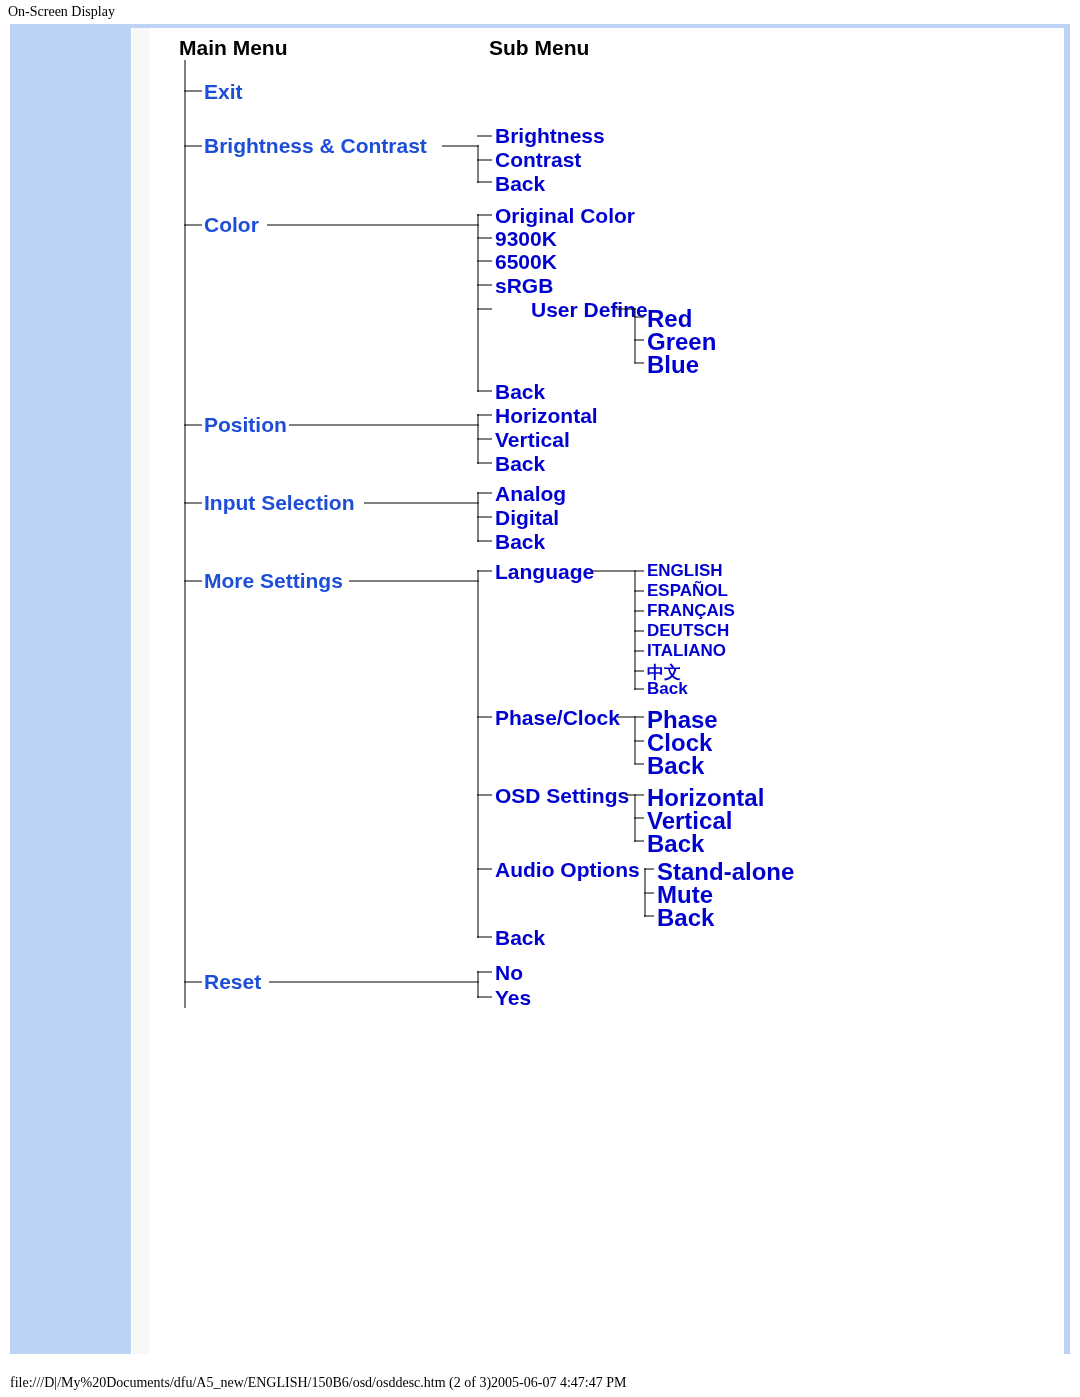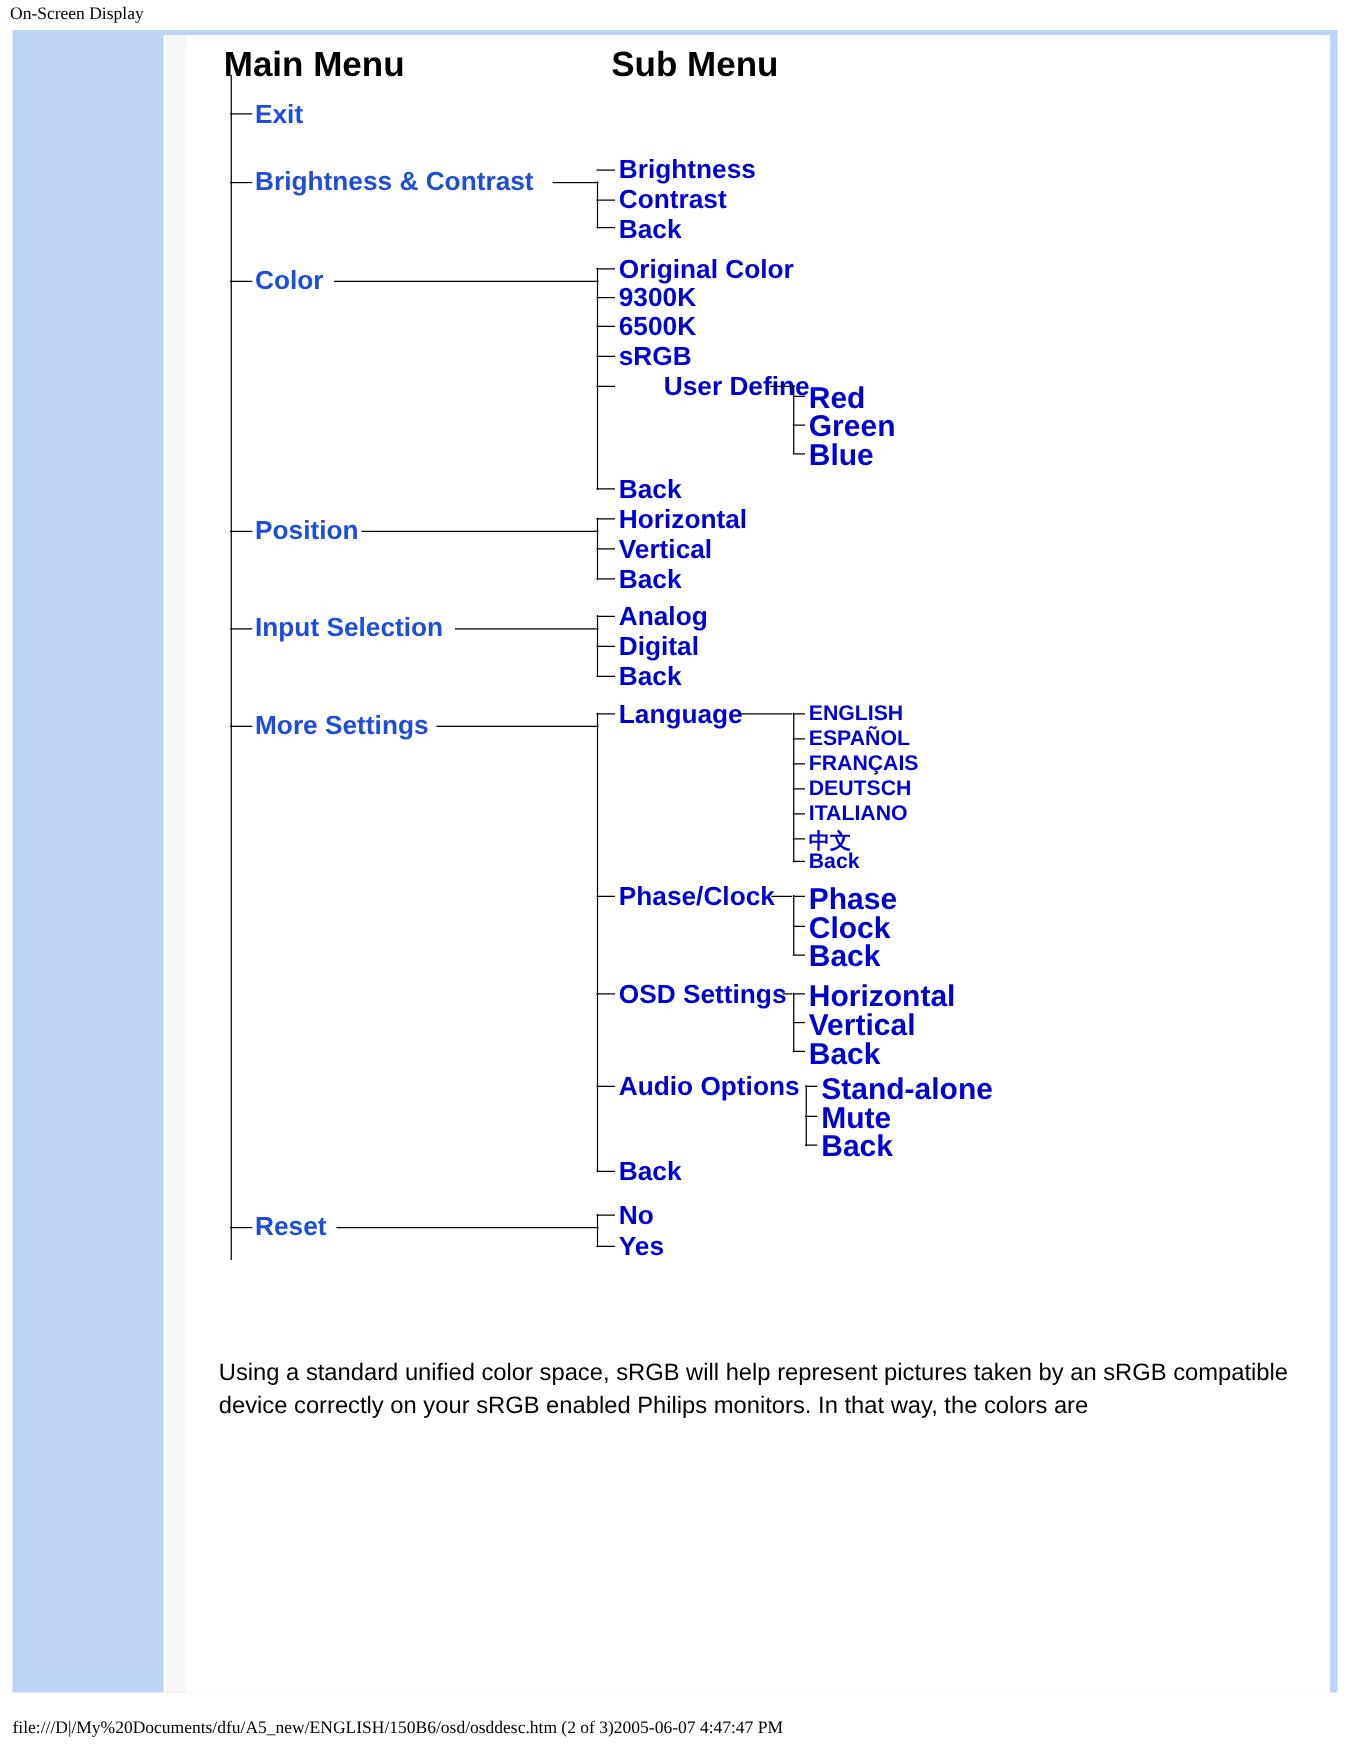--- a/index.html
+++ b/index.html
@@ -39,21 +39,21 @@
   }
   .tree-area {
     position: relative;
     height: 1040px;
   }
   .tree-area span {
     position: absolute;
     font-family: Arial, Helvetica, sans-serif;
     white-space: nowrap;
   }
-  .hdr { font-weight: bold; font-size: 28px; }
+  .hdr { font-weight: bold; font-size: 21px; }
   .main-item { font-weight: bold; font-size: 21px; color: #1d4ed8; }
   .sub-item { font-weight: bold; font-size: 21px; color: #0000d0; }
   .sub3-item { font-weight: bold; color: #0000d0; }
   .f20 { font-size: 24px; }
   .f17 { font-size: 17px; }
 
   .note-block {
     padding: 0 26px;
     font-size: 19px;
     line-height: 1.35;
@@ -350,19 +350,18 @@
             <line x1="0" y1="1" x2="15" y2="1"></line>
           </svg>
         <svg class="line" style="left:328px; top:968px;" width="15" height="2">
             <line x1="0" y1="1" x2="15" y2="1"></line>
           </svg>
         <span class="sub-item" style="left:346px; top:933px;">No</span>
         <span class="sub-item" style="left:346px; top:958px;">Yes</span>
       </div>
 
       <br>
-      <div class="note-block">Using a standard unified color space, sRGB will help represent pictures taken by an sRGB compatible device correctly on your sRGB enabled Philips monitors. In that way, the colors are</div>
 
     </div>
   </div>
 </div>
 
 <div class="footer-path">file:///D|/My%20Documents/dfu/A5_new/ENGLISH/150B6/osd/osddesc.htm (2 of 3)2005-06-07 4:47:47 PM</div>
 
 </body></html>

